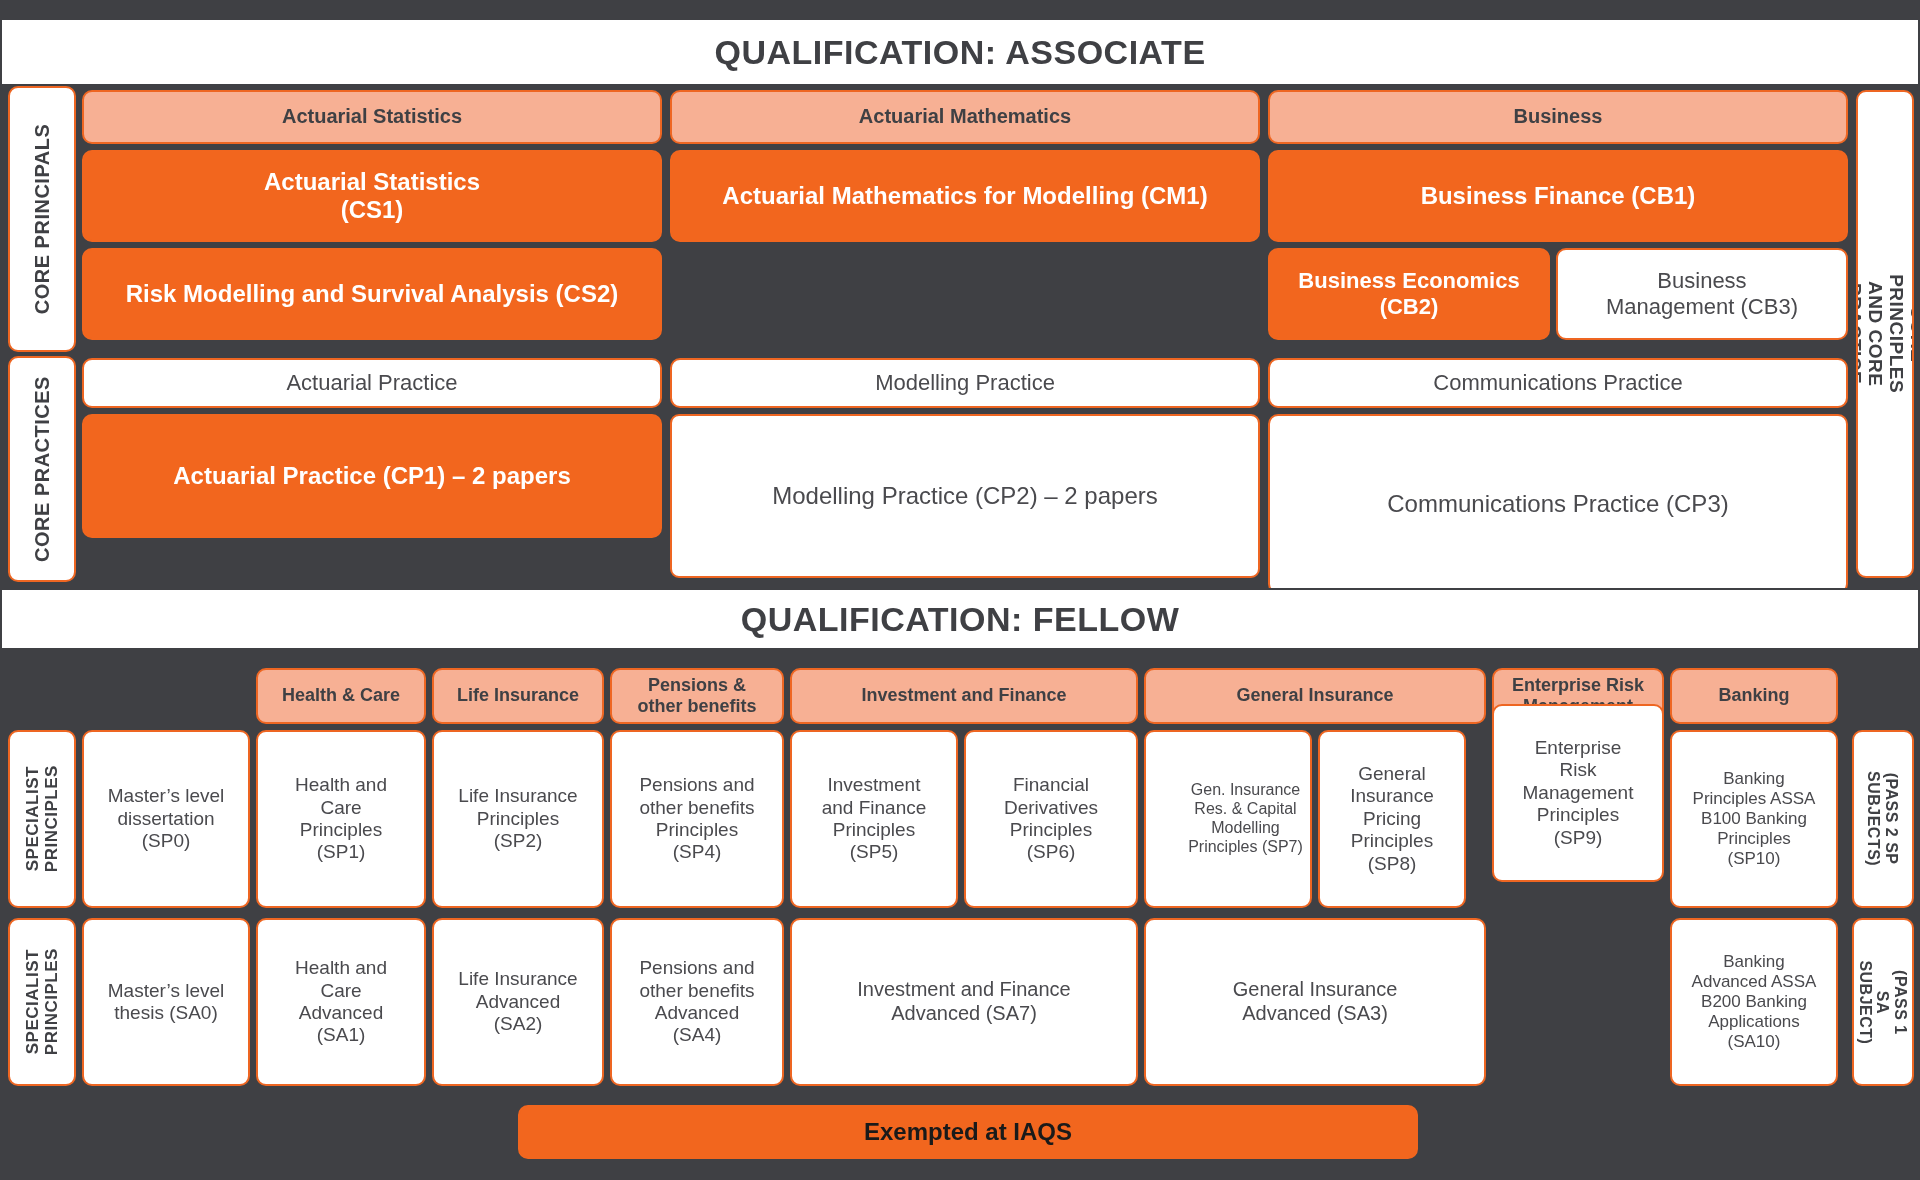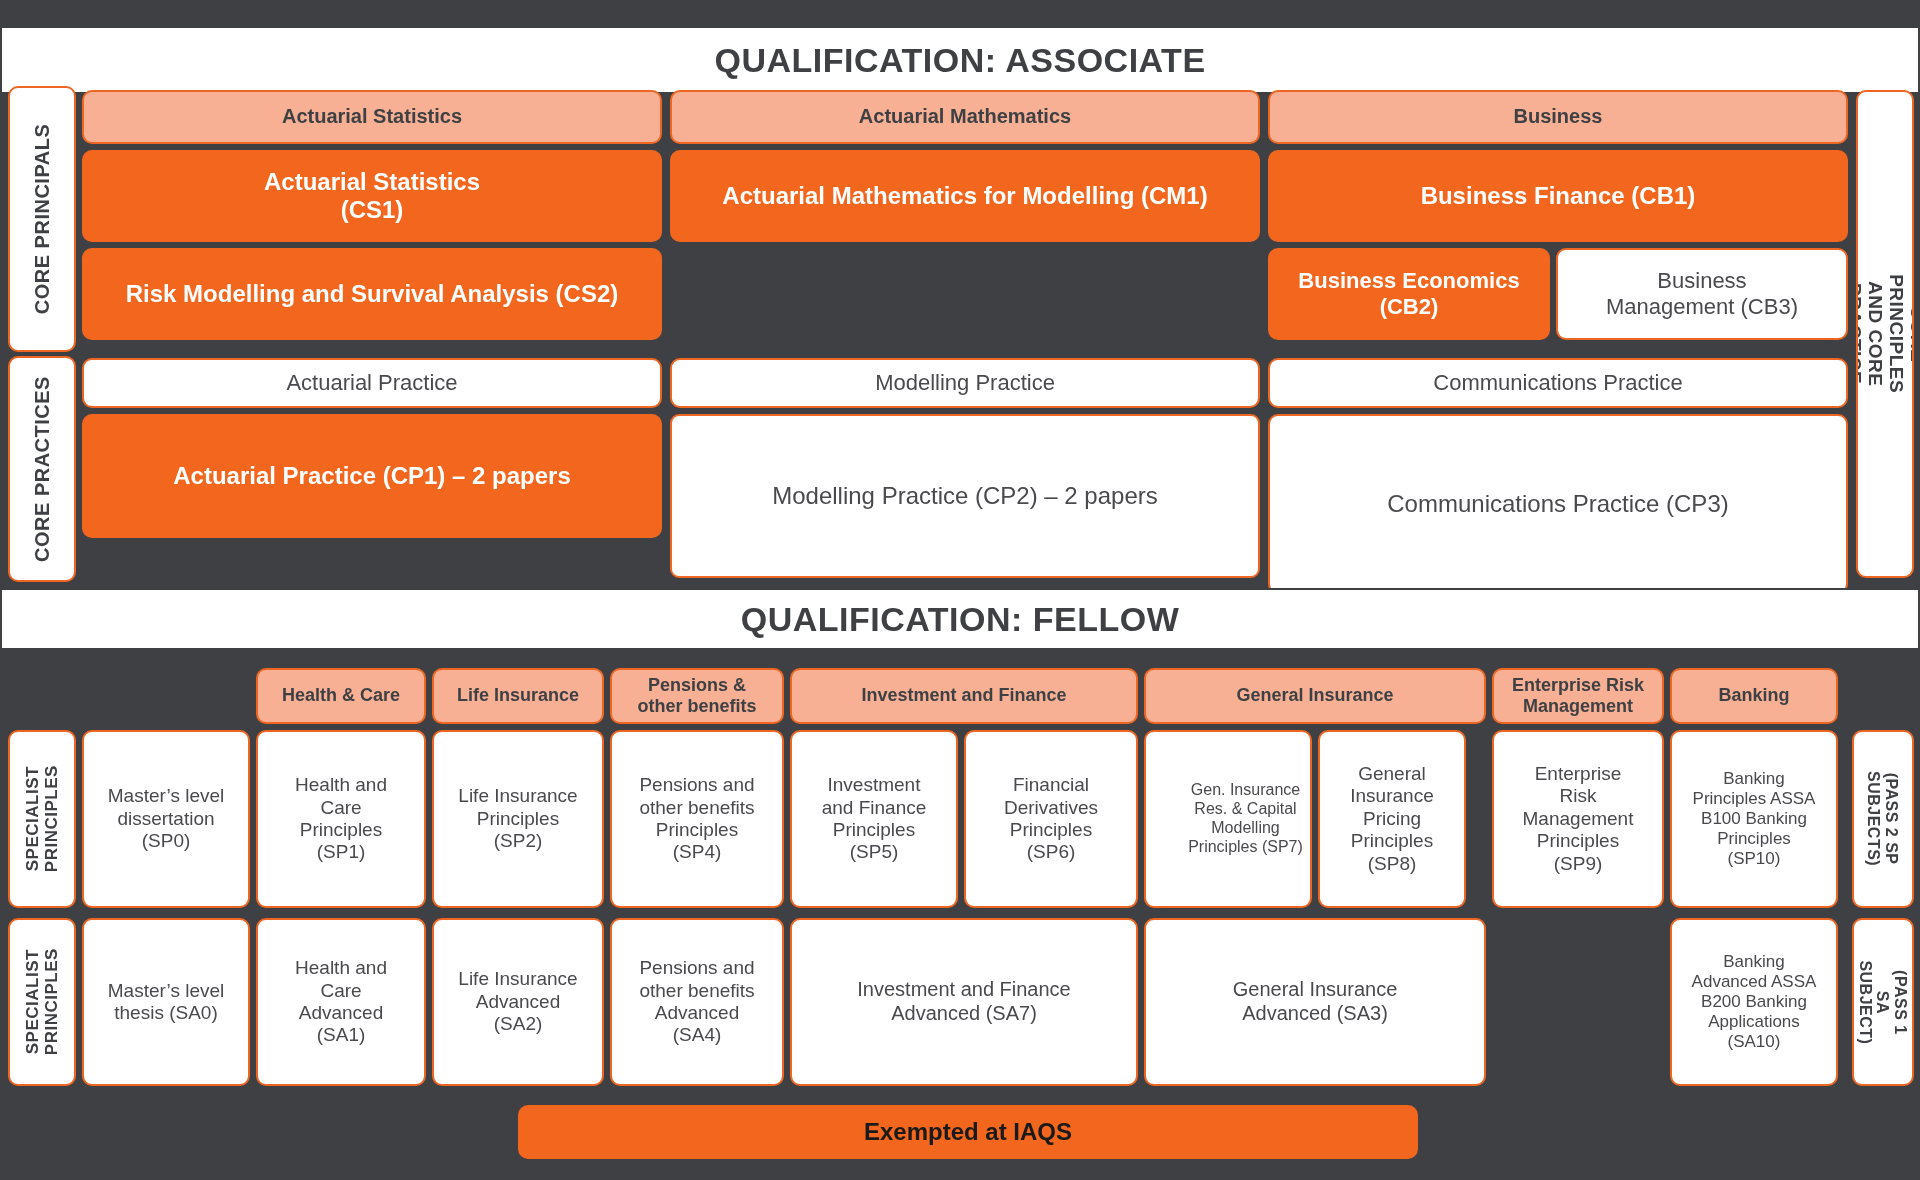--- a/index.html
+++ b/index.html
@@ -82,21 +82,21 @@
   .fs-19 { font-size: 19px; }
   .fs-18 { font-size: 18px; }
   .fs-17 { font-size: 17px; }
   .fs-16 { font-size: 16px; }
 </style>
 </head>
 <body>
 
 <div id="root">
 
-  <div class="titlebar fs-34" style="left:0px; top:26px; width:1920px; height:68px;">
+  <div class="titlebar fs-34" style="left:0px; top:18px; width:1920px; height:68px;">
     <span>QUALIFICATION: ASSOCIATE</span>
   </div>
 
   <div class="vcard up" style="left:8px; top:86px; width:68px; height:266px;">
     <span class="vtxt fs-20">CORE PRINCIPALS</span>
   </div>
   <div class="vcard up" style="left:8px; top:356px; width:68px; height:226px;">
     <span class="vtxt fs-20">CORE PRACTICES</span>
   </div>
 
@@ -229,21 +229,21 @@
 Modelling
 Principles (SP7)</span>
   </div>
   <div class="card white fs-19" style="left:1318px; top:730px; width:148px; height:178px; white-space:pre-line;">
     <span>General
 Insurance
 Pricing
 Principles
 (SP8)</span>
   </div>
-  <div class="card white fs-19" style="left:1492px; top:730px; width:172px; height:178px; white-space:pre-line;">
+  <div class="card white fs-19" style="left:1492px; top:704px; width:172px; height:178px; white-space:pre-line;">
     <span>Enterprise
 Risk
 Management
 Principles
 (SP9)</span>
   </div>
   <div class="card white fs-17" style="left:1670px; top:730px; width:168px; height:178px; white-space:pre-line;">
     <span>Banking
 Principles ASSA
 B100 Banking

